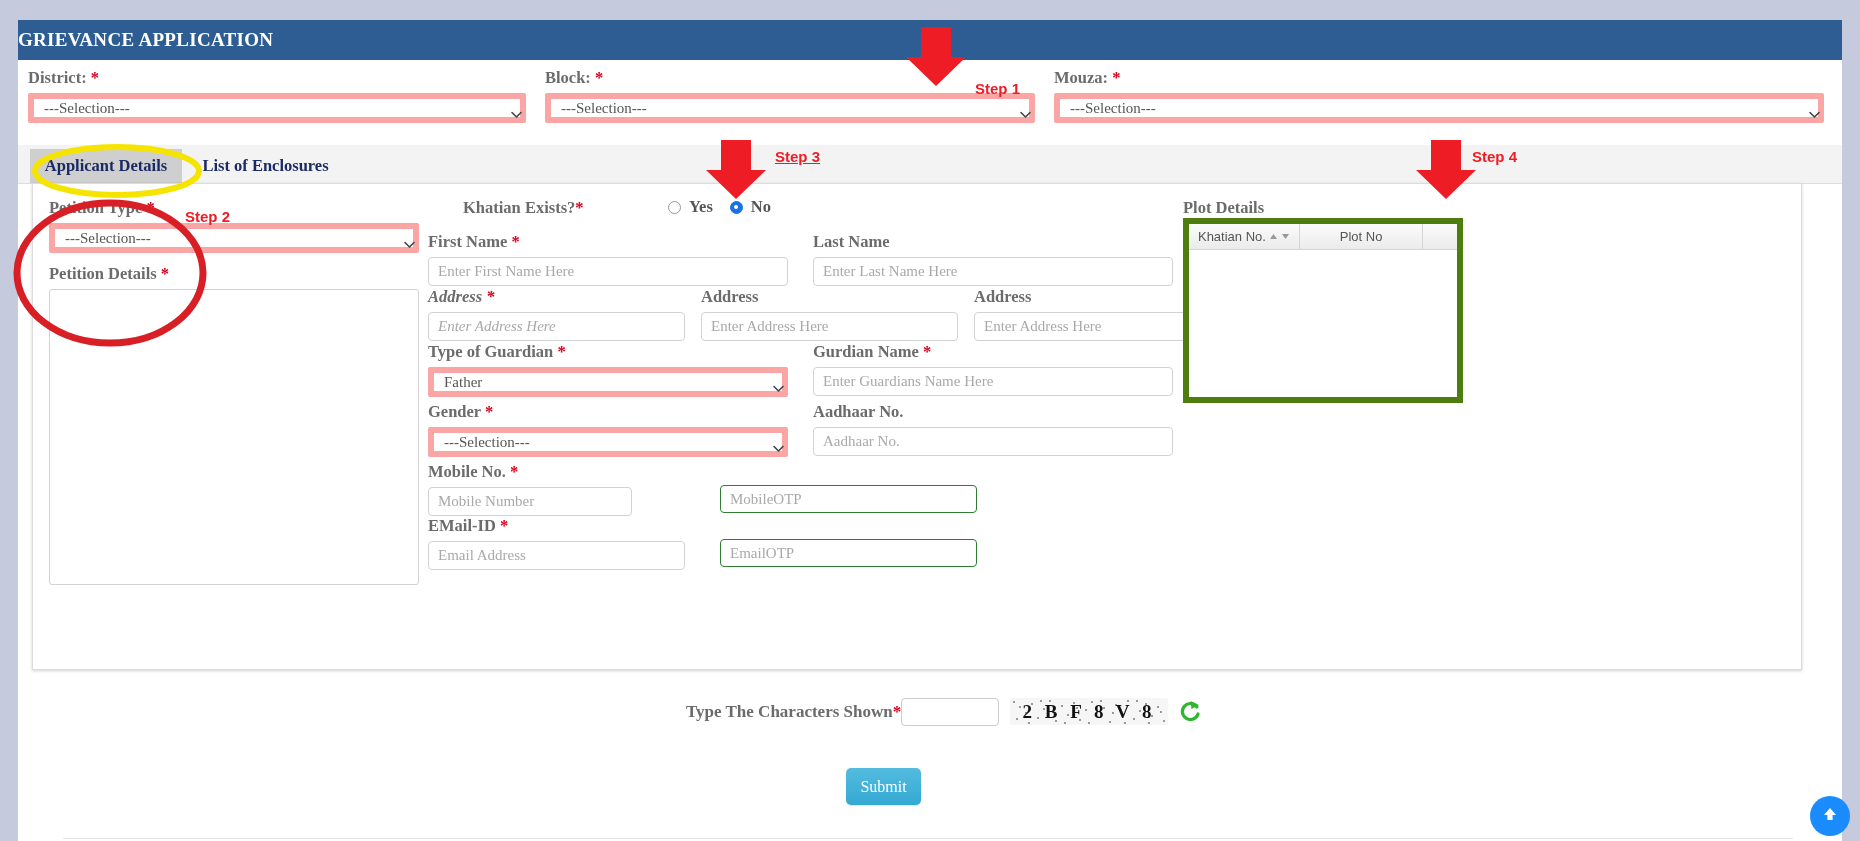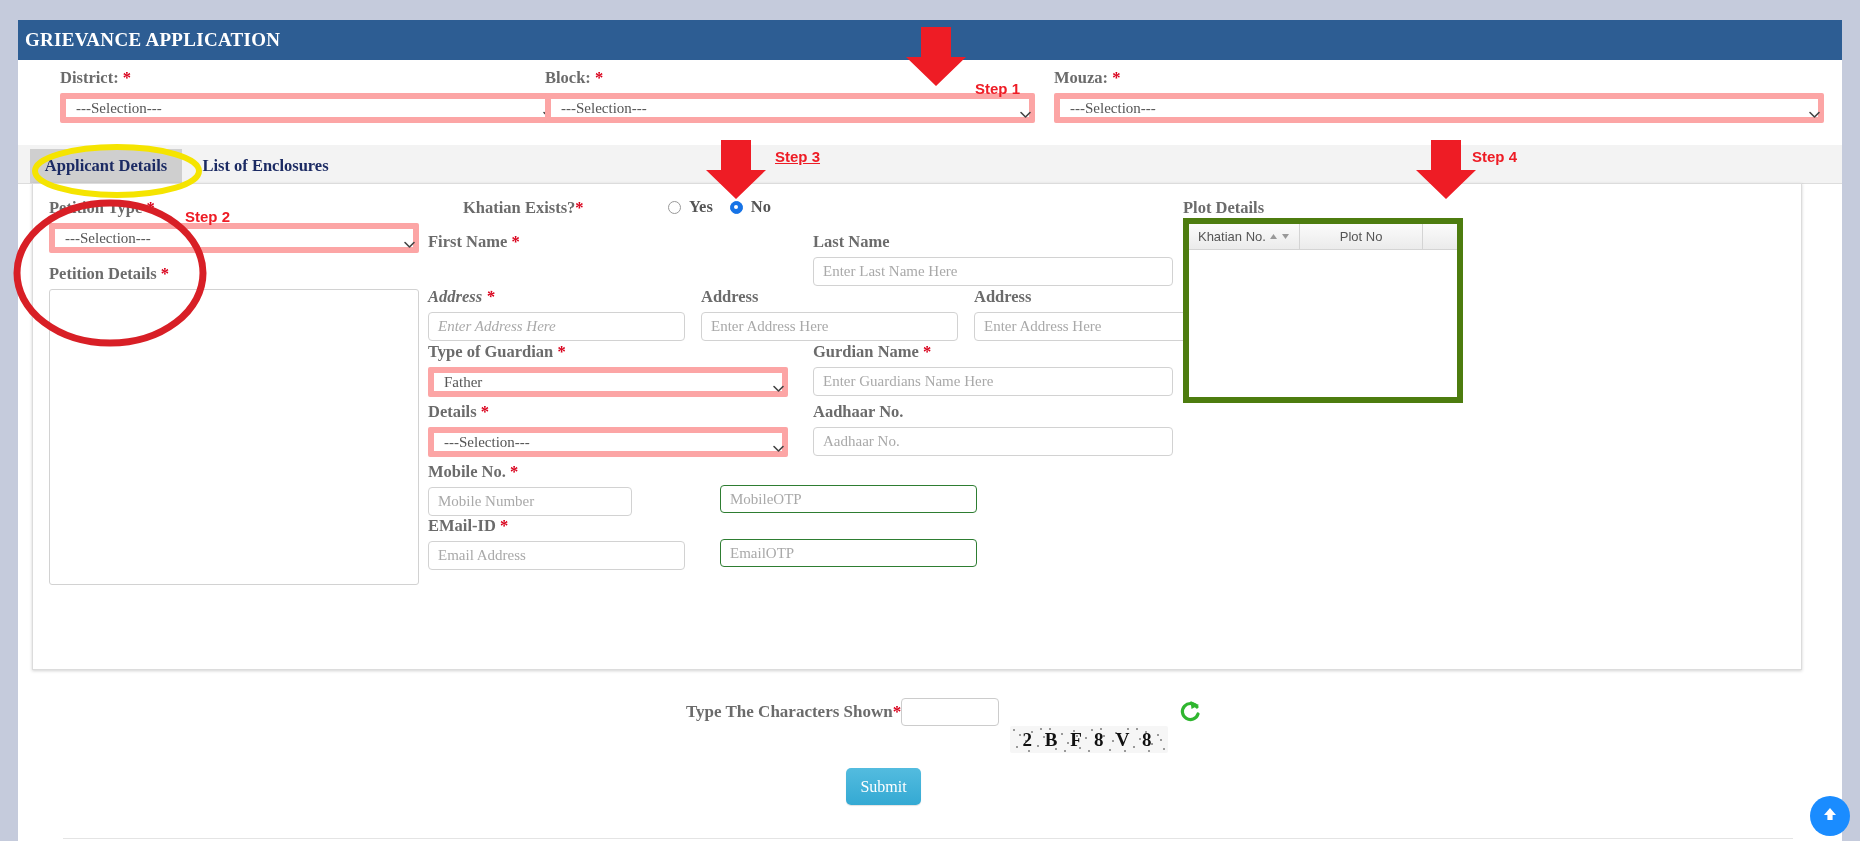--- a/index.html
+++ b/index.html
@@ -16,21 +16,21 @@
   }
   
   .titlebar{
     position:absolute;left:0;top:0;width:1824px;height:40px;
     background:#2d5d93;
     color:#ffffff;
     font-weight:bold;font-size:19px;
     letter-spacing:.3px;
     display:flex;align-items:center;
   }
-  .titlebar span{padding-left:7px;}
+  .titlebar span{padding-left:0;}
   
   .toprow{position:absolute;left:0;top:48px;width:1824px;height:66px;}
   .fld{position:absolute;}
   .lbl{
     font-size:16.5px;font-weight:bold;color:#6b6b6b;
     display:block;margin-bottom:5px;white-space:nowrap;
   }
   .req{color:#d9001b;font-weight:bold;}
   .sel{
     box-sizing:border-box;
@@ -135,21 +135,21 @@
     position:absolute;left:668px;top:10px;
     font-size:17px;font-weight:bold;color:#6b6b6b;
   }
   .capInput{
     position:absolute;left:883px;top:6px;width:98px;height:28px;
     border:1px solid #ccc;border-radius:4px;background:#fff;box-sizing:border-box;
   }
   .capImg{
     position:absolute;left:992px;top:6px;width:158px;height:27px;
     border-radius:2px;overflow:hidden;
-    display:flex;align-items:center;justify-content:center;margin-top:28px;
+    display:flex;align-items:center;justify-content:center;
   }
   .capTxt{
     font-family:"Liberation Serif",serif;font-weight:bold;font-size:19px;
     color:#111;letter-spacing:4px;position:relative;z-index:2;
   }
   .capNoise{position:absolute;left:0;top:0;width:100%;height:100%;z-index:1;}
   .refresh{position:absolute;left:1160px;top:6px;width:24px;height:26px;}
   
   .submit{
     position:absolute;left:828px;top:748px;width:75px;height:37px;
@@ -180,21 +180,21 @@
 <body>
 
 <div class="page">
 
   <div class="titlebar">
     <span>GRIEVANCE APPLICATION</span>
   </div>
 
   <div class="toprow">
 
-    <div class="fld" style="left:10px;top:0;width:498px;margin-left:32px;">
+    <div class="fld" style="left:10px;top:0;width:498px;">
       <label class="lbl">
         <span>District:</span>
         <span class="req">*</span>
       </label>
       <div class="sel" style="width:498px;">
         <span>---Selection---</span>
         <span class="caret">
           <svg width="13" height="13" viewBox="0 0 13 13">
               <path d="M2 4.5 L6.5 9 L11 4.5" fill="none" stroke="#444" stroke-width="1.6" stroke-linecap="round" stroke-linejoin="round"></path>
             </svg>
@@ -279,20 +279,21 @@
       </div>
     </div>
 
     <div class="midcol">
 
       <div style="position:absolute;left:0;top:42px;width:360px;">
         <label class="lbl">
           <span>First Name</span>
           <span class="req">*</span>
         </label>
+        <div class="input" style="width:360px;">Enter First Name Here</div>
       </div>
       <div style="position:absolute;left:385px;top:42px;width:360px;">
         <label class="lbl">Last Name</label>
         <div class="input" style="width:360px;">Enter Last Name Here</div>
       </div>
 
       <div style="position:absolute;left:0;top:97px;width:257px;font-style:italic;">
         <label class="lbl">
           <span>Address</span>
           <span class="req">*</span>
@@ -325,21 +326,21 @@
       <div style="position:absolute;left:385px;top:152px;width:360px;">
         <label class="lbl">
           <span>Gurdian Name</span>
           <span class="req">*</span>
         </label>
         <div class="input" style="width:360px;">Enter Guardians Name Here</div>
       </div>
 
       <div style="position:absolute;left:0;top:212px;width:360px;">
         <label class="lbl">
-          <span>Details</span>
+          <span>Gender</span>
           <span class="req">*</span>
         </label>
         <div class="sel" style="width:360px;">
           <span>---Selection---</span>
           <span class="caret">
             <svg width="13" height="13" viewBox="0 0 13 13">
                 <path d="M2 4.5 L6.5 9 L11 4.5" fill="none" stroke="#444" stroke-width="1.6" stroke-linecap="round" stroke-linejoin="round"></path>
               </svg>
           </span>
         </div>

